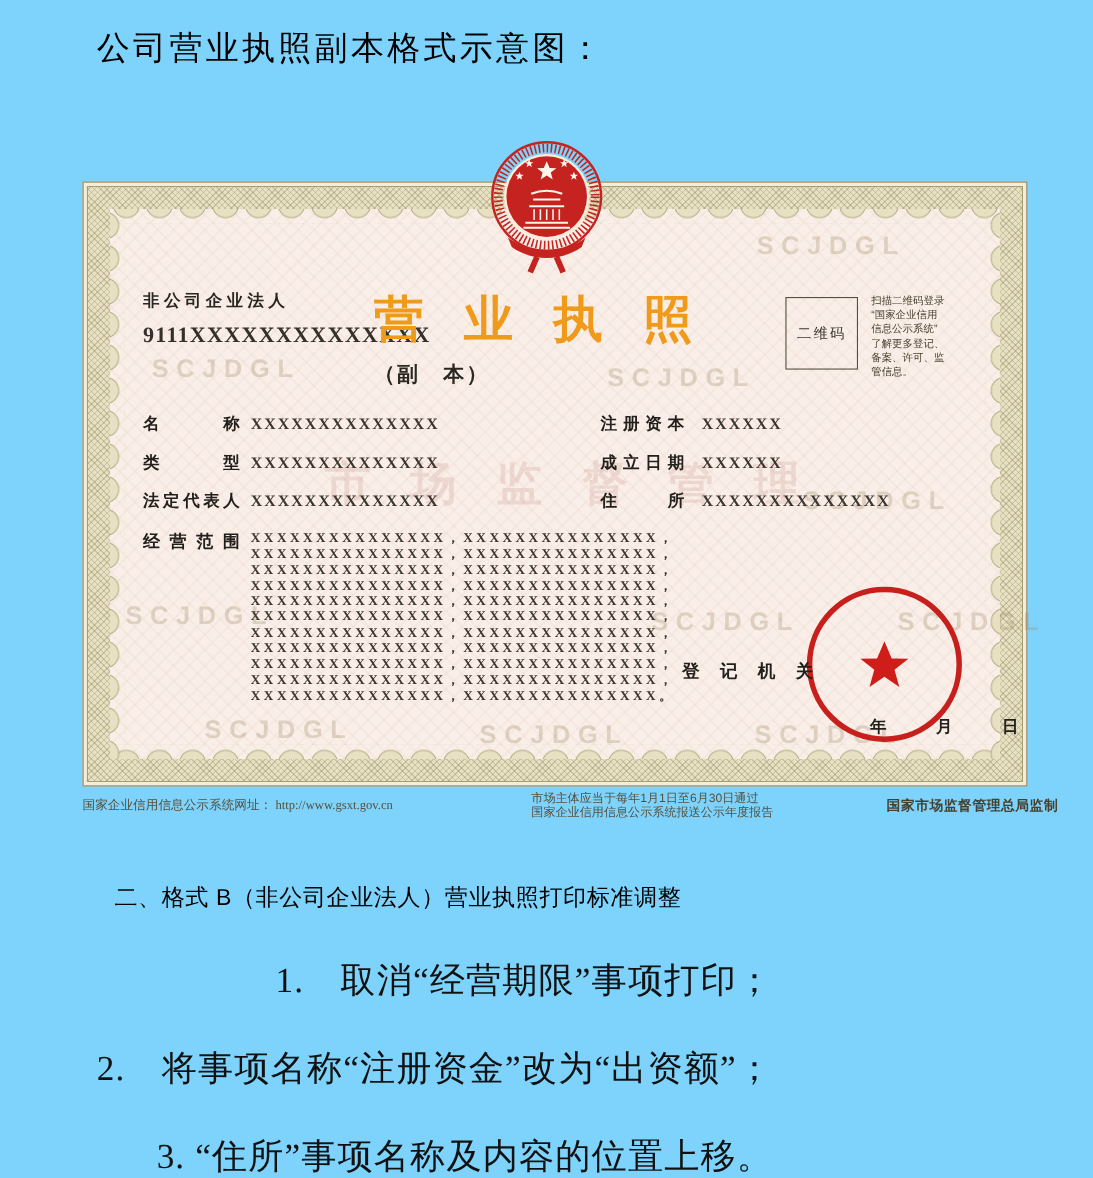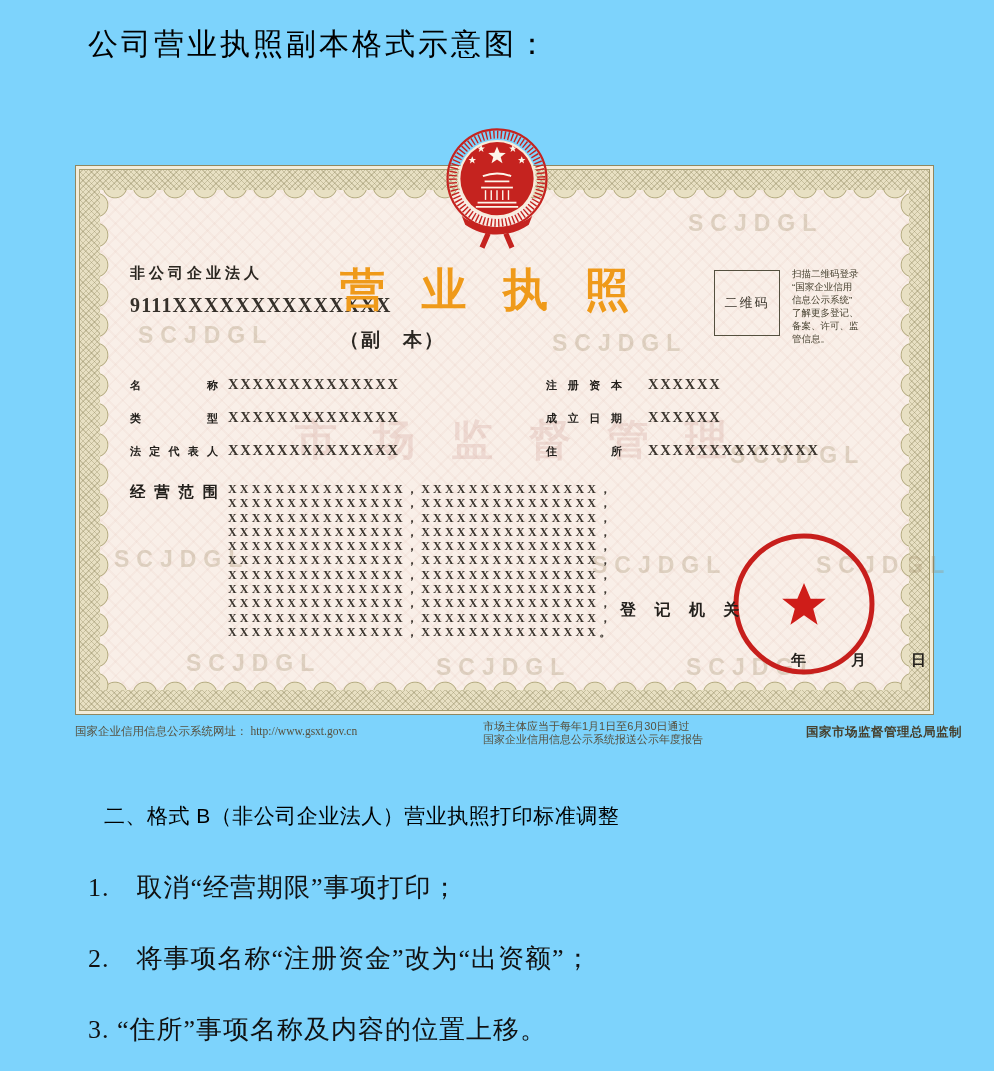--- a/index.html
+++ b/index.html
@@ -46,24 +46,24 @@
   .qr-box{left:614px;top:80px;width:64px;height:64px;border:1px solid #54503f;
           display:flex;align-items:center;justify-content:center;
           font-size:13px;color:#3b362c;letter-spacing:2px;}
   .qr-note{left:692px;top:77px;width:92px;font-size:9.5px;line-height:13px;color:#46412f;white-space:pre-line;}
 
   
   .fields{display:flex;flex-direction:column;}
   .fields-left{left:30px;top:186px;}
   .fields-right{left:446px;top:186px;}
   .frow{display:flex;gap:10px;margin-bottom:16px;align-items:baseline;}
-  .f-label{display:inline-block;font-size:11px;font-weight:bold;color:#23201c;
+  .f-label{display:inline-block;font-size:15px;font-weight:bold;color:#23201c;
            text-align:justify;text-align-last:justify;}
   .fields-left .f-label,.scope-label{width:88px;}
-  .fields-right .f-label{width:76px;margin-right:16px;}
+  .fields-right .f-label{width:76px;margin-right:6px;}
   .f-val{font-family:"Liberation Serif",serif;font-size:14.5px;font-weight:600;
          letter-spacing:1.8px;color:#3b352e;white-space:nowrap;}
 
   
   .scope-row{left:30px;top:292px;display:flex;gap:10px;}
   .scope-label{display:inline-block;font-size:15.5px;font-weight:bold;color:#23201c;
                text-align:justify;text-align-last:justify;flex:0 0 88px;}
   .scope-line{font-family:"Liberation Serif",serif;font-size:12px;font-weight:600;
               letter-spacing:3.2px;line-height:14.3px;color:#3b352e;white-space:nowrap;}
 
@@ -88,22 +88,22 @@
           font-size:11.5px;color:#56503e;}
   .f-mid{position:absolute;left:483px;top:720px;font-family:Liberation Sans, sans-serif;
          font-size:11px;line-height:12.5px;color:#56503e;white-space:pre-line;}
   .f-right{position:absolute;left:775px;top:724px;font-family:"Liberation Serif",serif;
            font-size:12.5px;font-weight:bold;letter-spacing:0.5px;color:#46412f;padding-left:31px;}
 
   
   .heading{position:absolute;left:104px;top:802px;font-size:21px;font-weight:normal;
            letter-spacing:0.5px;color:#000;white-space:nowrap;}
   .items{position:absolute;left:88px;top:870px;}
-  .item{font-family:"Liberation Serif",serif;font-size:26px;color:#111;
-        letter-spacing:1px;margin-bottom:36px;white-space:nowrap;}
+  .item{font-family:"Liberation Serif",serif;font-size:32px;color:#111;
+        letter-spacing:1px;margin-bottom:36px;white-space:nowrap;text-align:right;}
 </style>
 </head>
 <body>
 
 <div class="page">
 
   <div class="caption">公司营业执照副本格式示意图：</div>
 
   <svg class="emblem" width="106" height="128" viewBox="0 0 120 145">
     <defs>

